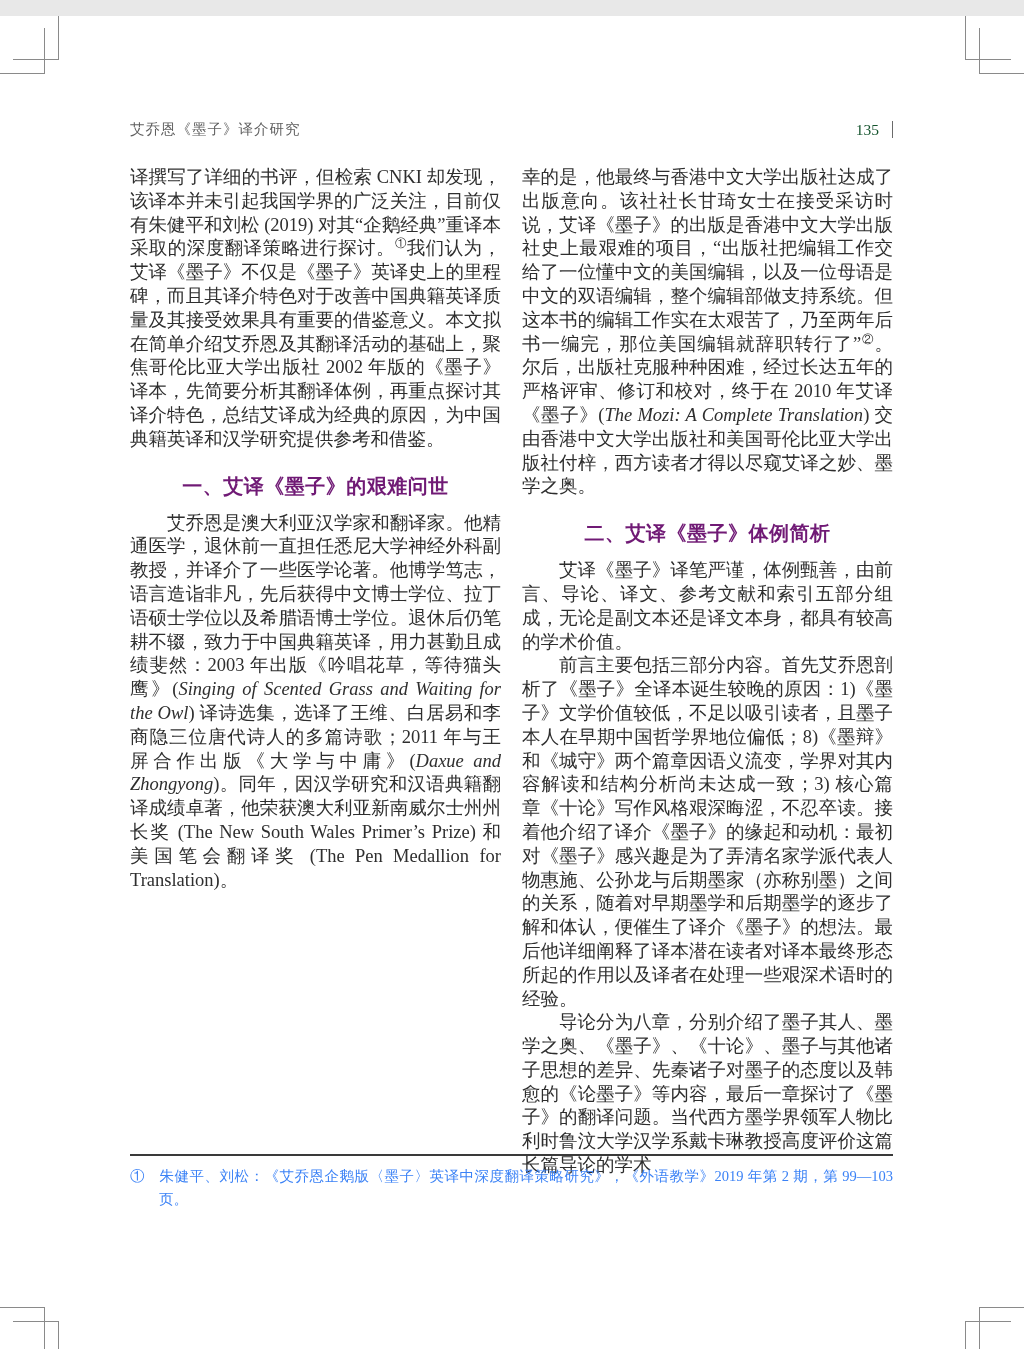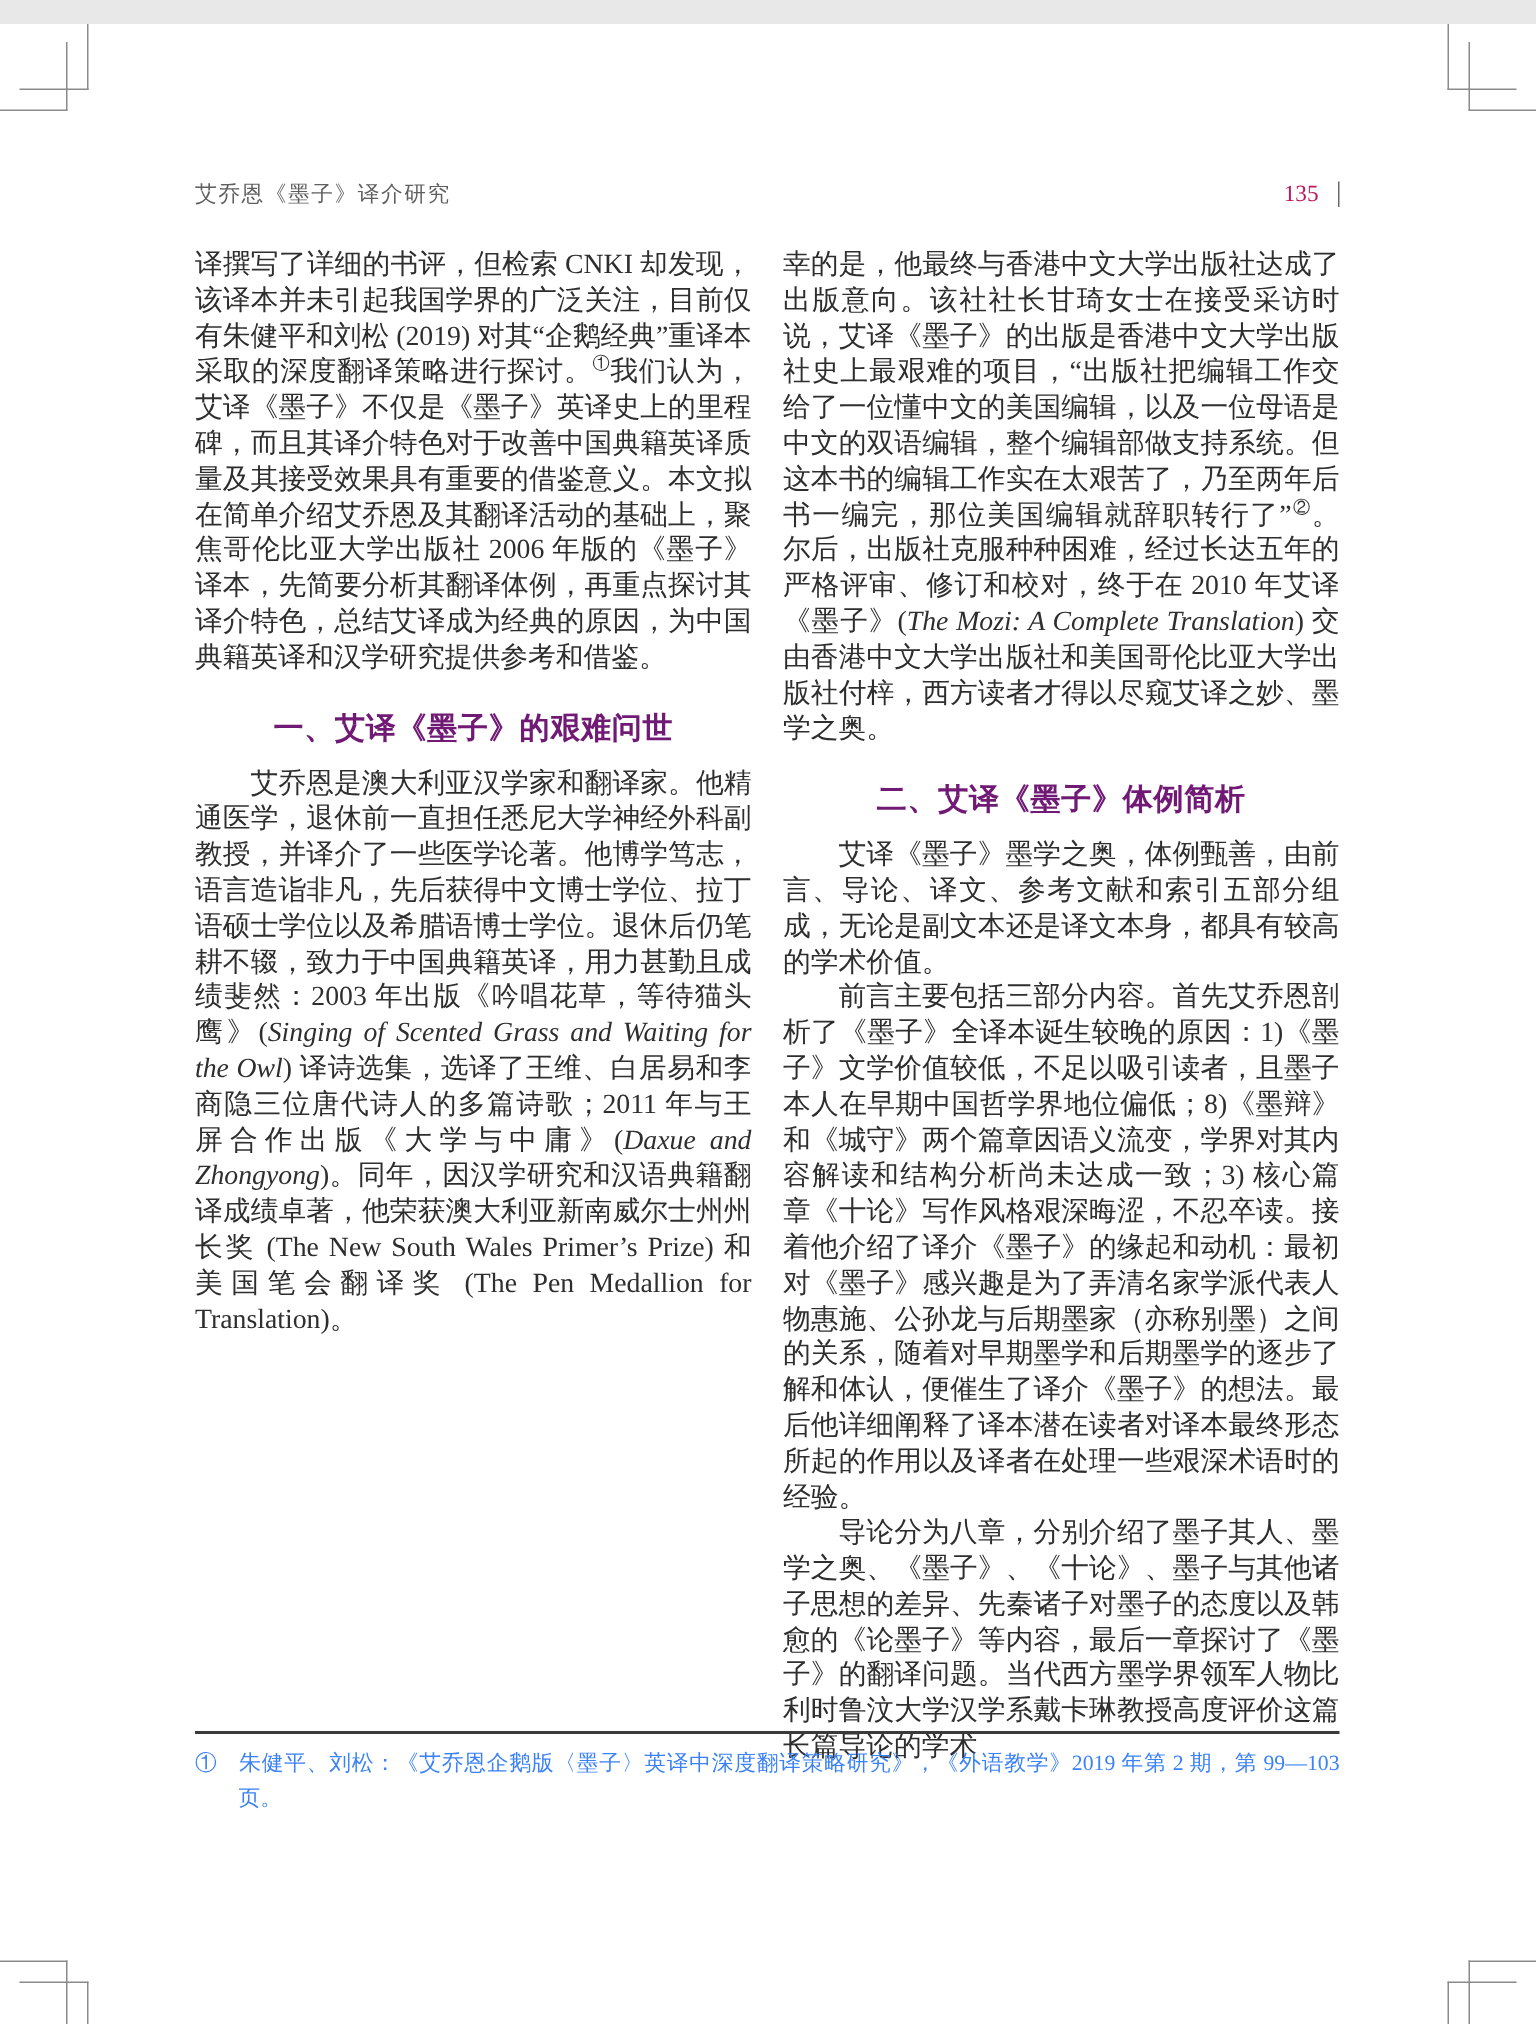--- a/index.html
+++ b/index.html
@@ -19,21 +19,21 @@
   .cm-bl-b { left:0;    bottom:12px; width:44px; height:45px; border-right-width:1px; border-top-width:1px; }
   .cm-br-a { right:13px; bottom:0;    width:45px; height:43px; border-left-width:1px; border-top-width:1px; }
   .cm-br-b { right:0;    bottom:12px; width:44px; height:45px; border-left-width:1px; border-top-width:1px; }
 
   
   .running-head {
     position:absolute; left:130px; width:763px; top:104px;
     display:flex; justify-content:space-between; align-items:center;
     font-size:14.5px; color:var(--muted,#5f5f5f); letter-spacing:1px;
   }
-  .pageno-wrap { display:flex; align-items:flex-start; color:#be185d; letter-spacing:0; }
+  .pageno-wrap { display:flex; align-items:flex-start; color:#14532d; letter-spacing:0; }
   .pageno { font-size:15.5px; }
   .pageno-bar { display:inline-block; width:1px; height:17px; background:#6a6a6a; margin-left:13px; }
 
   
   .columns {
     position:absolute; left:130px; top:150px; width:763px;
     display:flex; justify-content:space-between;
   }
   .col { width:371px; }
   .para {
@@ -77,28 +77,28 @@
   <div class="running-head">
     <span>艾乔恩《墨子》译介研究</span>
     <span class="pageno-wrap">
       <span class="pageno">135</span>
       <span class="pageno-bar"></span>
     </span>
   </div>
 
   <div class="columns">
     <section class="col" id="col-left">
-        <p class="para"><span>译撰写了详细的书评，但检索 CNKI 却发现，该译本并未引起我国学界的广泛关注，目前仅有朱健平和刘松 (2019) 对其“企鹅经典”重译本采取的深度翻译策略进行探讨。</span><span class="sup">①</span><span>我们认为，艾译《墨子》不仅是《墨子》英译史上的里程碑，而且其译介特色对于改善中国典籍英译质量及其接受效果具有重要的借鉴意义。本文拟在简单介绍艾乔恩及其翻译活动的基础上，聚焦哥伦比亚大学出版社 2006 年版的《墨子》译本，先简要分析其翻译体例，再重点探讨其译介特色，总结艾译成为经典的原因，为中国典籍英译和汉学研究提供参考和借鉴。</span></p>
+        <p class="para"><span>译撰写了详细的书评，但检索 CNKI 却发现，该译本并未引起我国学界的广泛关注，目前仅有朱健平和刘松 (2019) 对其“企鹅经典”重译本采取的深度翻译策略进行探讨。</span><span class="sup">①</span><span>我们认为，艾译《墨子》不仅是《墨子》英译史上的里程碑，而且其译介特色对于改善中国典籍英译质量及其接受效果具有重要的借鉴意义。本文拟在简单介绍艾乔恩及其翻译活动的基础上，聚焦哥伦比亚大学出版社 2002 年版的《墨子》译本，先简要分析其翻译体例，再重点探讨其译介特色，总结艾译成为经典的原因，为中国典籍英译和汉学研究提供参考和借鉴。</span></p>
         <h2 class="heading">一、艾译《墨子》的艰难问世</h2>
         <p class="para indent"><span>艾乔恩是澳大利亚汉学家和翻译家。他精通医学，退休前一直担任悉尼大学神经外科副教授，并译介了一些医学论著。他博学笃志，语言造诣非凡，先后获得中文博士学位、拉丁语硕士学位以及希腊语博士学位。退休后仍笔耕不辍，致力于中国典籍英译，用力甚勤且成绩斐然：2003 年出版《吟唱花草，等待猫头鹰》(</span><span class="it">Singing of Scented Grass and Waiting for the Owl</span><span>) 译诗选集，选译了王维、白居易和李商隐三位唐代诗人的多篇诗歌；2011 年与王屏合作出版《大学与中庸》(</span><span class="it">Daxue and Zhongyong</span><span>)。同年，因汉学研究和汉语典籍翻译成绩卓著，他荣获澳大利亚新南威尔士州州长奖 (The New South Wales Primer’s Prize) 和美国笔会翻译奖 (The Pen Medallion for Translation)。</span></p>
       </section>
     <section class="col" id="col-right">
         <p class="para"><span>幸的是，他最终与香港中文大学出版社达成了出版意向。该社社长甘琦女士在接受采访时说，艾译《墨子》的出版是香港中文大学出版社史上最艰难的项目，“出版社把编辑工作交给了一位懂中文的美国编辑，以及一位母语是中文的双语编辑，整个编辑部做支持系统。但这本书的编辑工作实在太艰苦了，乃至两年后书一编完，那位美国编辑就辞职转行了”</span><span class="sup">②</span><span>。尔后，出版社克服种种困难，经过长达五年的严格评审、修订和校对，终于在 2010 年艾译《墨子》(</span><span class="it">The Mozi: A Complete Translation</span><span>) 交由香港中文大学出版社和美国哥伦比亚大学出版社付梓，西方读者才得以尽窥艾译之妙、墨学之奥。</span></p>
         <h2 class="heading">二、艾译《墨子》体例简析</h2>
-        <p class="para indent"><span>艾译《墨子》墨学之奥，体例甄善，由前言、导论、译文、参考文献和索引五部分组成，无论是副文本还是译文本身，都具有较高的学术价值。</span></p>
+        <p class="para indent"><span>艾译《墨子》译笔严谨，体例甄善，由前言、导论、译文、参考文献和索引五部分组成，无论是副文本还是译文本身，都具有较高的学术价值。</span></p>
         <p class="para indent"><span>前言主要包括三部分内容。首先艾乔恩剖析了《墨子》全译本诞生较晚的原因：1)《墨子》文学价值较低，不足以吸引读者，且墨子本人在早期中国哲学界地位偏低；8)《墨辩》和《城守》两个篇章因语义流变，学界对其内容解读和结构分析尚未达成一致；3) 核心篇章《十论》写作风格艰深晦涩，不忍卒读。接着他介绍了译介《墨子》的缘起和动机：最初对《墨子》感兴趣是为了弄清名家学派代表人物惠施、公孙龙与后期墨家（亦称别墨）之间的关系，随着对早期墨学和后期墨学的逐步了解和体认，便催生了译介《墨子》的想法。最后他详细阐释了译本潜在读者对译本最终形态所起的作用以及译者在处理一些艰深术语时的经验。</span></p>
         <p class="para indent"><span>导论分为八章，分别介绍了墨子其人、墨学之奥、《墨子》、《十论》、墨子与其他诸子思想的差异、先秦诸子对墨子的态度以及韩愈的《论墨子》等内容，最后一章探讨了《墨子》的翻译问题。当代西方墨学界领军人物比利时鲁汶大学汉学系戴卡琳教授高度评价这篇长篇导论的学术</span></p>
       </section>
   </div>
 
   <div class="footnotes">
     <div id="fn-list">
         <div class="fn"><span class="fn-marker">①</span><span>朱健平、刘松：《艾乔恩企鹅版〈墨子〉英译中深度翻译策略研究》，《外语教学》2019 年第 2 期，第 99—103 页。</span></div>
       </div>
   </div>

